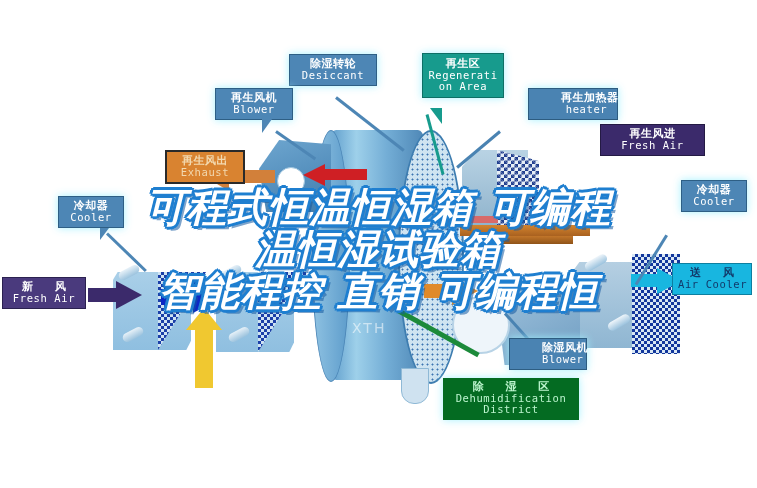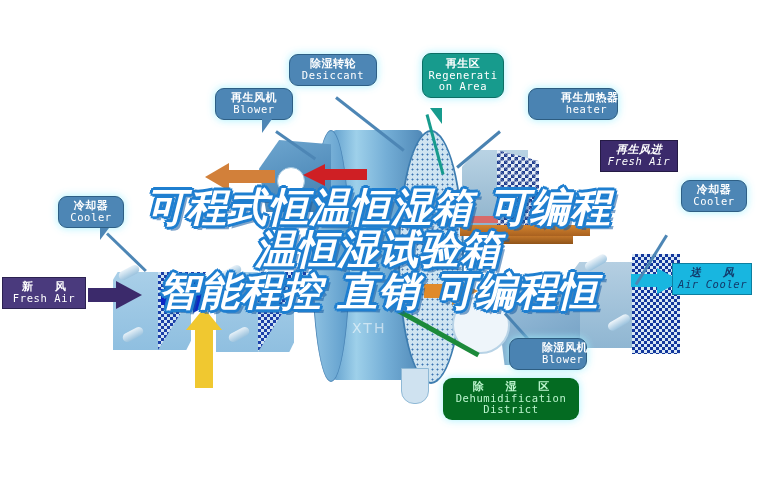--- a/index.html
+++ b/index.html
@@ -19,21 +19,21 @@
   .bx-steel{background:#4d86b5;color:#ffffff;border:1px solid #2e5f85;}
   .bx-steel2{background:#4a83b2;color:#ffffff;border:1px solid #2d5c80;padding-left:32px;}
   .bx-teal{background:#179b8d;color:#ffffff;border:1px solid #0d6f65;}
   .bx-orange{background:#d98330;color:#f2d9b0;border:2px solid #2a2a2a;}
   .bx-purple{background:#3b2a6b;color:#ffffff;border:1px solid #241a44;}
   .bx-purple2{background:#4a3a7d;color:#ffffff;border:1px solid #2b2150;}
   .bx-cyan{background:#18b6e0;color:#123a6b;border:1px solid #0d7fa0;}
   .bx-gold{background:#f5c516;color:#1a1a1a;border:2px solid #2f7a3e;}
   .bx-green{background:#046b22;color:#bdf5cf;}
 
-  .glow{filter:drop-shadow(0 0 4px rgba(160,240,255,.95));border-radius:9px;}
+  .glow{filter:drop-shadow(0 0 4px rgba(160,240,255,.95));}
 
   
   .tail{position:absolute;width:0;height:0;}
 
   
   .lead{position:absolute;transform-origin:0 50%;}
 
   
   .blk{position:absolute;}
   .mesh{position:absolute;
@@ -220,45 +220,49 @@
     <span class="en">on Area</span>
   </div>
   <div class="tail" style="left:430px;top:108px;border-right:12px solid #179b8d;
               border-bottom:16px solid transparent;"></div>
 
   <div class="lbl bx-steel2 glow" style="left:528px;top:88px;width:90px;">
     <span class="cn">再生加热器</span>
     <span class="en">heater</span>
   </div>
 
-  <div class="lbl bx-purple" style="left:600px;top:140px;width:78px;font-style:italic;">
+  <div class="lbl bx-purple" style="left:600px;top:124px;width:105px;">
     <span class="cn">再生风进</span>
     <span class="en">Fresh Air</span>
   </div>
 
+  <div class="lbl bx-orange" style="left:165px;top:150px;width:80px;">
+    <span class="cn">再生风出</span>
+    <span class="en">Exhaust</span>
+  </div>
 
   <div class="lbl bx-steel glow" style="left:58px;top:196px;width:66px;">
     <span class="cn">冷却器</span>
     <span class="en">Cooler</span>
   </div>
   <div class="tail" style="left:100px;top:228px;border-left:9px solid #4d86b5;
               border-bottom:12px solid transparent;"></div>
 
   <div class="lbl bx-steel glow" style="left:681px;top:180px;width:66px;">
     <span class="cn">冷却器</span>
     <span class="en">Cooler</span>
   </div>
 
   <div class="lbl bx-purple2 sp" style="left:2px;top:277px;width:84px;">
     <span class="cn">新 风</span>
     <span class="en">Fresh Air</span>
   </div>
 
 
-  <div class="lbl bx-cyan sp" style="left:672px;top:263px;width:80px;font-style:italic;">
+  <div class="lbl bx-cyan sp" style="left:672px;top:263px;width:80px;">
     <span class="cn">送 风</span>
     <span class="en">Air Cooler</span>
   </div>
 
   <div class="lbl bx-steel2 glow" style="left:509px;top:338px;width:78px;">
     <span class="cn">除湿风机</span>
     <span class="en">Blower</span>
   </div>
 
   <div class="lbl bx-green glow sp" style="left:443px;top:378px;width:136px;">

